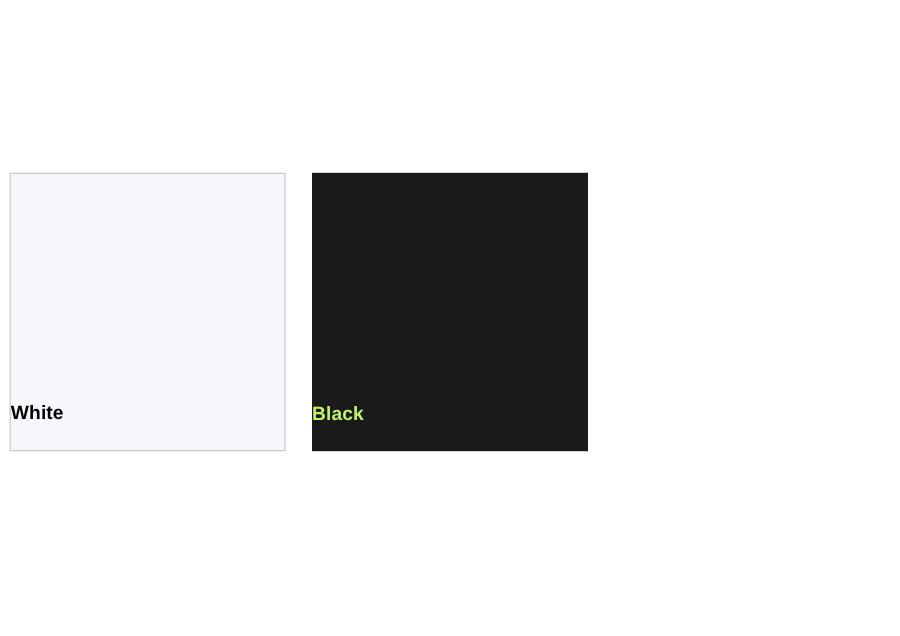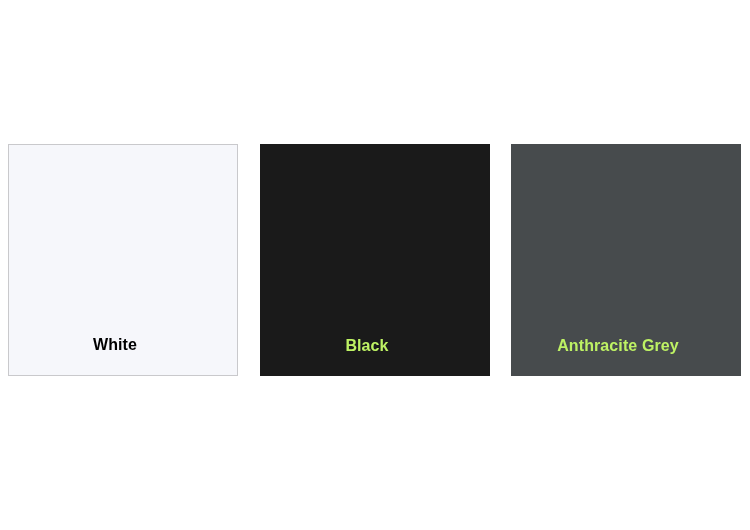--- a/index.html
+++ b/index.html
@@ -25,21 +25,21 @@
   }
 
   .swatch {
     position: absolute;
     top: 144px;
     width: 230px;
     height: 232px;
     box-sizing: border-box;
     display: flex;
     align-items: flex-end;
-    justify-content: center;
+    justify-content: flex-start;
   }
 
   .swatch-white {
     left: 8px;
     background: #f6f7fb;
     border: 1px solid #c9c9cc;
   }
 
   .swatch-black {
     left: 260px;
@@ -75,17 +75,14 @@
 <div id="swatch-board">
 
   <div class="swatch swatch-white">
     <span class="swatch-label label-dark">White</span>
   </div>
 
   <div class="swatch swatch-black">
     <span class="swatch-label label-light">Black</span>
   </div>
 
-  <div class="swatch swatch-grey">
-    <span class="swatch-label label-light">Anthracite Grey</span>
-  </div>
 
 </div>
 
 </body></html>

